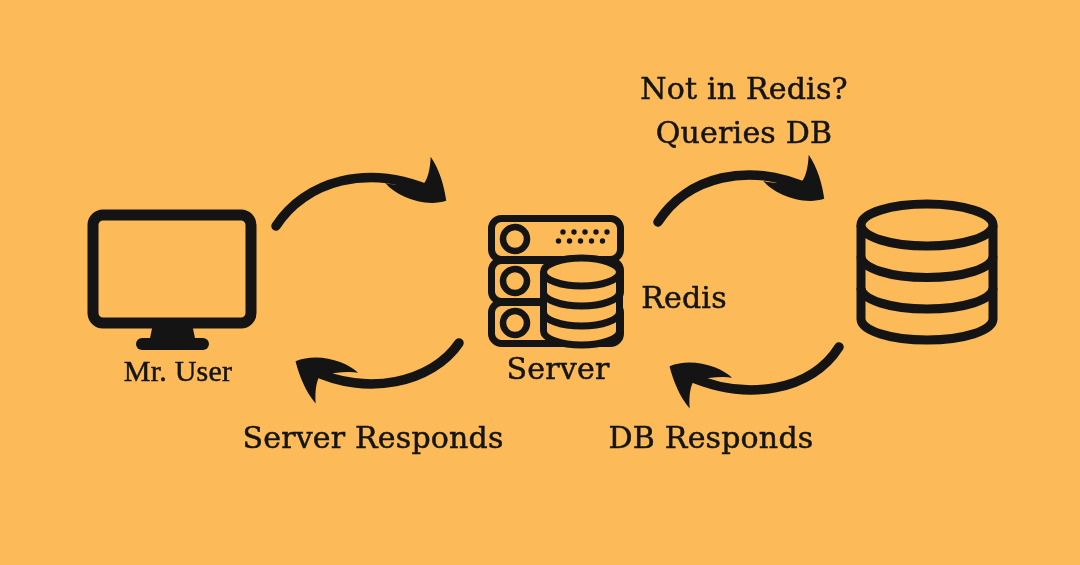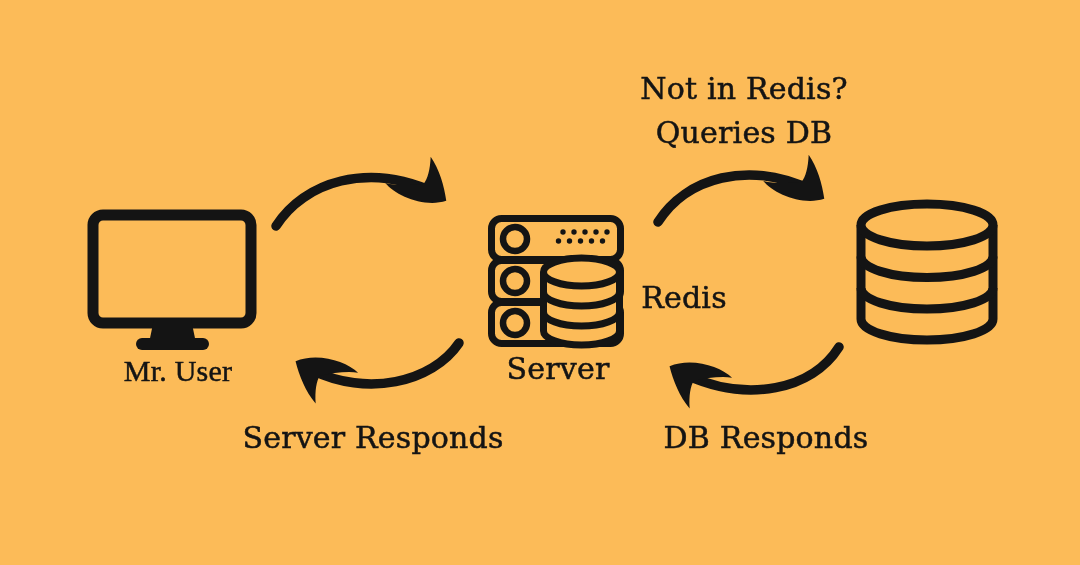--- a/index.html
+++ b/index.html
@@ -90,19 +90,19 @@
   <svg class="icon" style="left:852px; top:196px;" width="150" height="155" viewBox="0 0 150 155">
     <path class="bgfill" stroke-width="9" d="M9 29 V123 A66 21 0 0 0 141 123 V29"></path>
     <path class="stroke" stroke-width="9" d="M9 60.5 A66 21 0 0 0 141 60.5"></path>
     <path class="stroke" stroke-width="9" d="M9 92 A66 21 0 0 0 141 92"></path>
     <ellipse class="bgfill" stroke-width="9" cx="75" cy="29" rx="66" ry="21"></ellipse>
   </svg>
 
   <div class="lbl" style="left:744px; top:89px;">Not in Redis?</div>
   <div class="lbl" style="left:744px; top:113px;margin-top:20px;">Queries DB</div>
   <div class="lbl" style="left:373px; top:438px;">Server Responds</div>
-  <div class="lbl" style="left:766px; top:438px;">DB Responds</div>
+  <div class="lbl" style="left:711px; top:438px;">DB Responds</div>
 
   <div class="lbl" style="left:178px; top:371px;font-family:Liberation Serif, serif;">Mr. User</div>
   <div class="lbl" style="left:684px; top:298px;">Redis</div>
   <div class="lbl" style="left:558px; top:369px;">Server</div>
 
 </div>
 
 </body></html>

